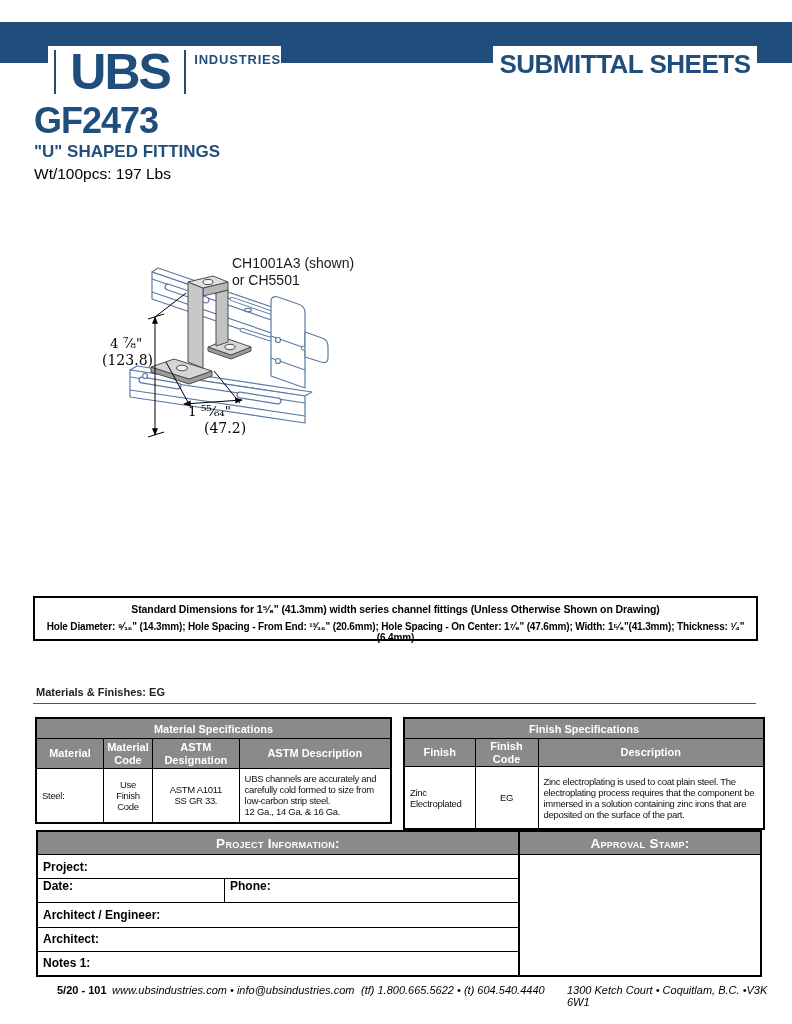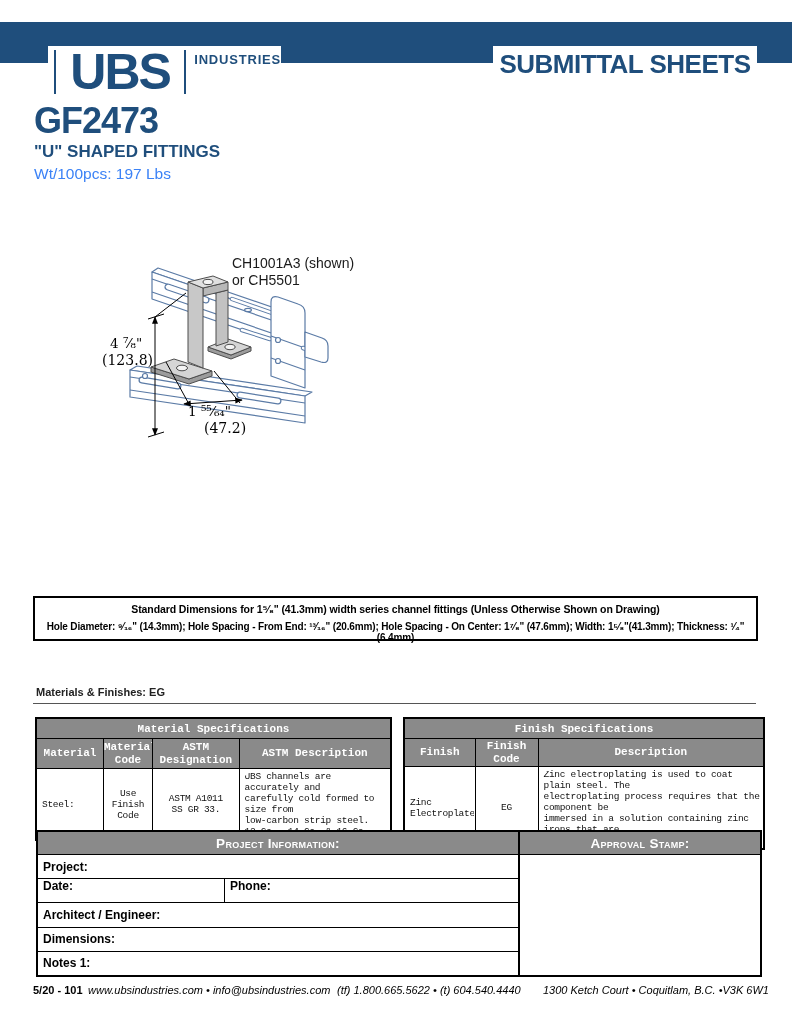--- a/index.html
+++ b/index.html
@@ -23,40 +23,40 @@
     letter-spacing:-2px;margin:0 14px;}
   .logo-industries{font-size:13px;font-weight:bold;color:var(--blue);
     letter-spacing:0.8px;margin:2px 0 0 8px;}
   .banner-box{left:493px;top:46px;width:264px;height:37px;background:#fff;
     display:flex;align-items:center;justify-content:center;}
   .banner-text{font-size:26px;font-weight:bold;color:var(--blue);letter-spacing:-0.5px;}
 
   
   .gf-title{left:34px;top:100px;font-size:36px;font-weight:bold;color:var(--blue);letter-spacing:-1px;}
   .gf-sub{left:34px;top:142px;font-size:17px;font-weight:bold;color:var(--blue);}
-  .gf-wt{left:34px;top:165px;font-size:15.5px;color:#3b82f6;}
+  .gf-wt{left:34px;top:165px;font-size:15.5px;color:#000000;}
 
   
   .drawing{left:90px;top:240px;width:320px;height:220px;}
   .drawing text{font-family:"Liberation Sans","DejaVu Sans",sans-serif;}
   .drawing .dimtxt{font-family:"DejaVu Serif","Liberation Serif",serif;}
 
   
   .std-box{left:33px;top:596px;width:721px;height:41px;border:2px solid #000;
     text-align:center;box-sizing:content-box;}
   .std-l1{margin-top:5px;font-size:10.5px;font-weight:bold;letter-spacing:-0.1px;}
   .std-l2{margin-top:6px;font-size:10px;font-weight:bold;letter-spacing:-0.15px;}
 
   
   .mat-label{left:36px;top:686px;font-size:11px;font-weight:bold;color:#222;}
   .rule{left:33px;top:703px;width:723px;height:1px;background:#555;}
 
   table{border-collapse:collapse;table-layout:fixed;}
   .spec-table{position:absolute;top:717px;}
-  .spec-table th,.spec-table td{border:1.5px solid #000;white-space:pre-line;overflow:hidden;font-family:Liberation Mono, monospace;}
+  .spec-table th,.spec-table td{border:1.5px solid #000;white-space:pre-line;overflow:hidden;}
   .spec-table{border:2px solid #000;}
   .spec-title{background:var(--gray);color:#fff;font-size:11px;font-weight:bold;height:17px;text-align:center;}
   .spec-head{background:var(--gray);color:#fff;font-size:11px;font-weight:bold;text-align:center;line-height:1.15;padding:1px 0;}
   .spec-table td{font-size:9.5px;letter-spacing:-0.3px;color:#111;padding:2px 3px;vertical-align:middle;}
   .mat-table{left:35px;width:357px;}
   .fin-table{left:403px;width:360px;}
   td.c{text-align:center;}
   td.l{text-align:left;padding-left:5px;border-radius:20px;}
 
   
@@ -67,21 +67,21 @@
   .pi-head{height:22px;background:var(--gray);color:#fff;font-weight:bold;font-size:13.5px;
     font-variant:small-caps;display:flex;align-items:center;justify-content:center;letter-spacing:0.3px;}
   .pi-row{flex:1;border-top:1.5px solid #000;display:flex;align-items:center;
     font-size:12px;font-weight:bold;}
   .pi-row .lbl{padding-left:5px;}
   .pi-cell-date{flex:0 0 186px;align-self:stretch;display:flex;align-items:flex-start;}
   .pi-cell-phone{flex:1;align-self:stretch;display:flex;border-left:1.5px solid #000;}
   .stamp-body{flex:1;border-top:1.5px solid #000;background:#fff;}
 
   
-  .footer-item{top:984px;font-size:11px;}
+  .footer-item{top:984px;font-size:11px;margin-left:24px;}
   .f-code{left:33px;font-weight:bold;}
   .f-web{left:88px;font-style:italic;}
   .f-phone{left:337px;font-style:italic;}
   .f-addr{left:543px;font-style:italic;}
 </style>
 </head>
 <body>
 
 <div class="abs blue-bar"></div>
 
@@ -250,21 +250,21 @@
           <span class="lbl">Date:</span>
         </span>
       <span class="pi-cell-phone">
           <span class="lbl">Phone:</span>
         </span>
     </div>
     <div class="pi-row">
       <span class="lbl">Architect / Engineer:</span>
     </div>
     <div class="pi-row">
-      <span class="lbl">Dimensions:</span>
+      <span class="lbl">Architect:</span>
     </div>
     <div class="pi-row">
       <span class="lbl">Notes 1:</span>
     </div>
   </div>
   <div class="pi-right">
     <div class="pi-head">Approval Stamp:</div>
     <div class="stamp-body"></div>
   </div>
 </div>

